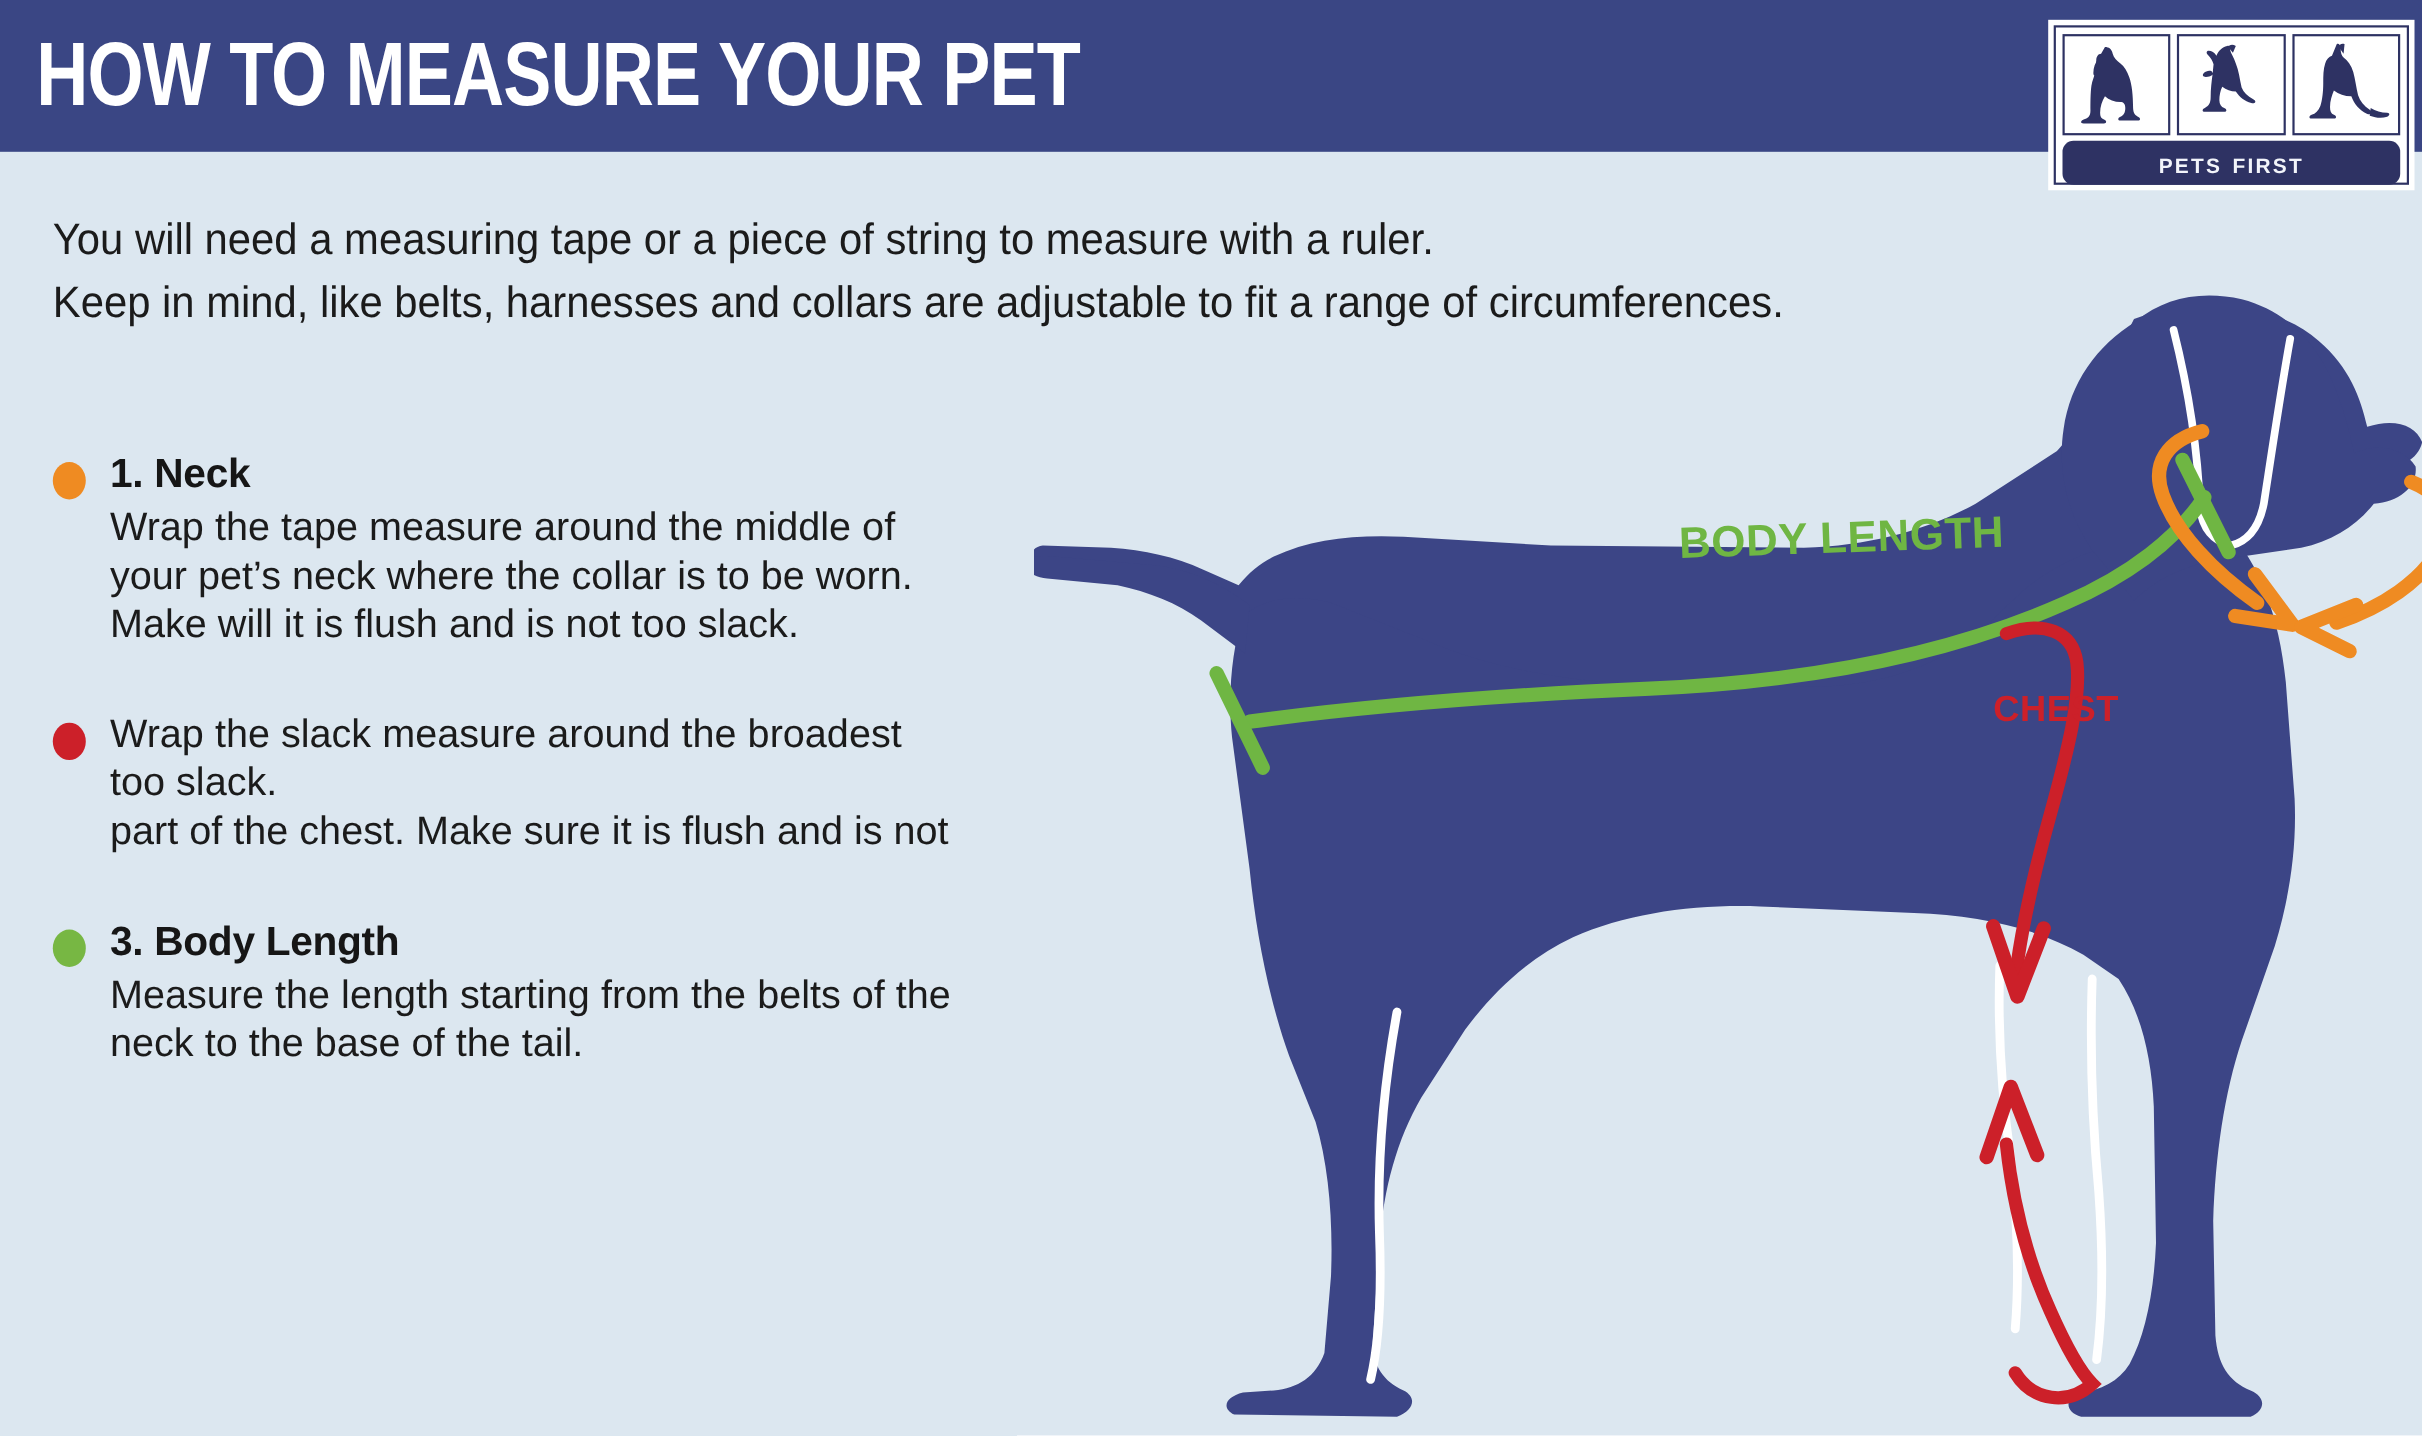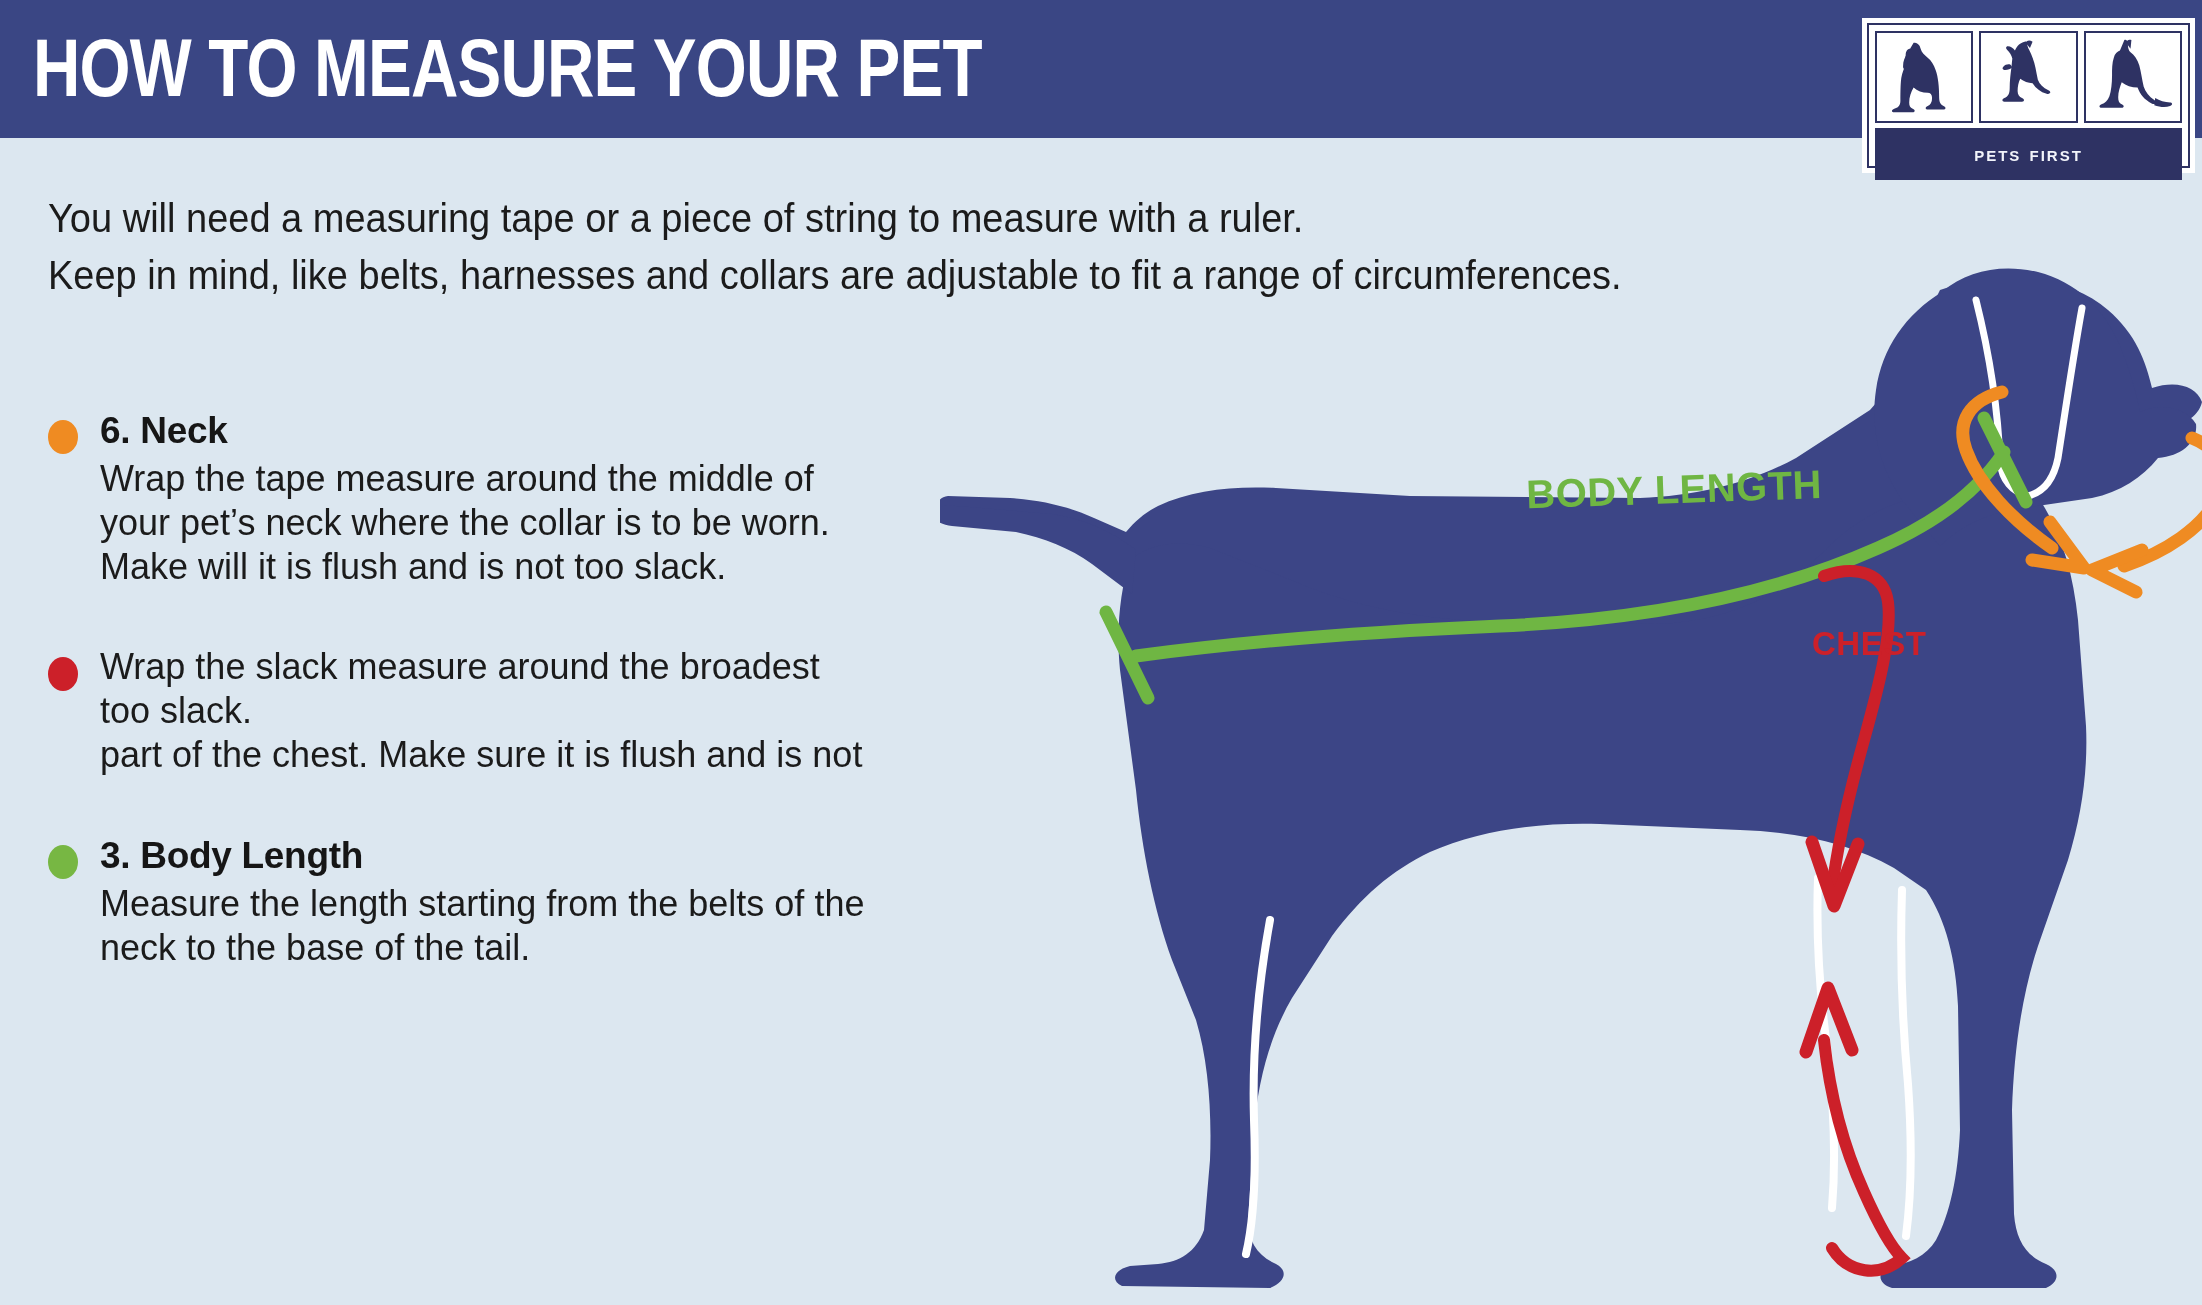--- a/index.html
+++ b/index.html
@@ -65,31 +65,32 @@
   .logo-panel {
     flex: 1;
     border: 2px solid #2e3263;
     box-sizing: border-box;
     position: relative;
     overflow: visible;
   }
   .logo-panel svg { display: block; width: 100%; height: 100%; }
   #logo-wordmark {
     margin-top: 5px;
-    height: 52px;
+    height: 40px;
     background: #2e3263;
     color: #f2f4fa;
-    font-size: 22px;
+    font-size: 27px;
     font-weight: bold;
     letter-spacing: 2px;
     display: flex;
     align-items: center;
     justify-content: center;
     font-variant: small-caps;
     text-transform: lowercase;
+    border-radius: 10px;
   }
 
   
   #intro {
     position: absolute;
     left: 48px;
     top: 190px;
     width: 1800px;
     font-size: 40px;
     line-height: 57px;
@@ -207,21 +208,21 @@
 
   <div id="intro">
     <div>You will need a measuring tape or a piece of string to measure with a ruler.</div>
     <div>Keep in mind, like belts, harnesses and collars are adjustable to fit a range of circumferences.</div>
   </div>
 
   <div id="steps">
 
     <div class="step">
       <div class="step-bullet" style="background:#ef8b22"></div>
-      <div class="step-title">6. Neck</div>
+      <div class="step-title">1. Neck</div>
       <div class="step-body">
         <span>Wrap the tape measure around the middle of</span>
         <span>your pet’s neck where the collar is to be worn.</span>
         <span>Make will it is flush and is not too slack.</span>
       </div>
     </div>
 
     <div class="step">
       <div class="step-bullet" style="background:#cc2029"></div>
       <div class="step-body">

